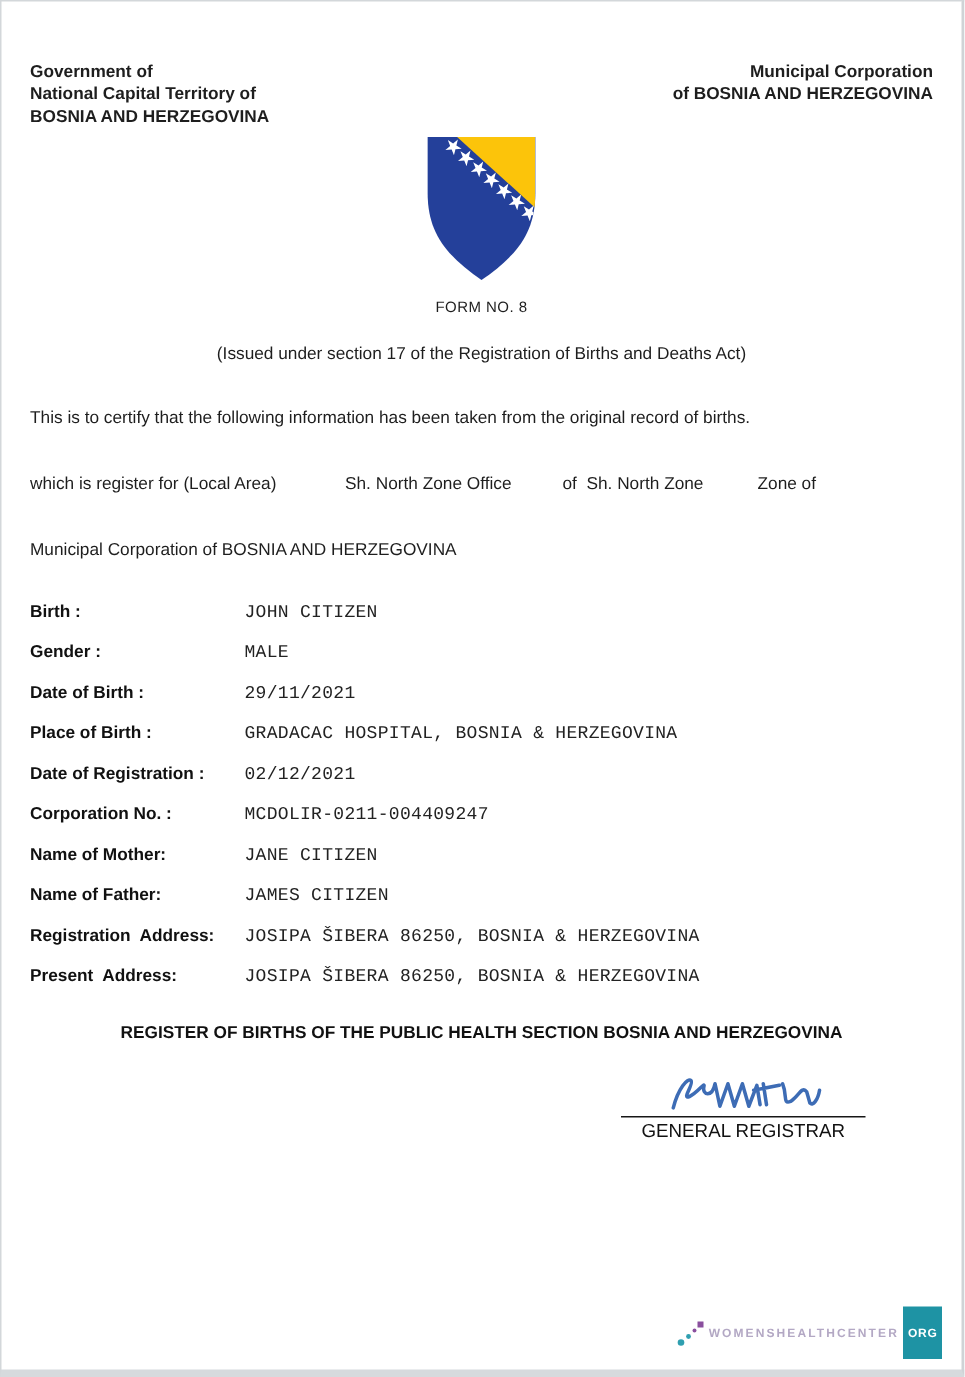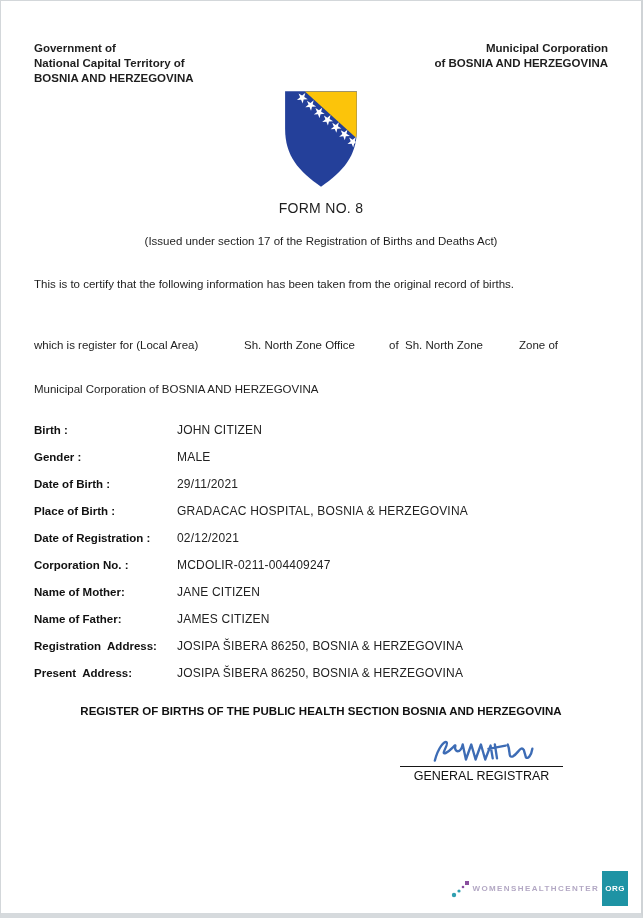--- a/index.html
+++ b/index.html
@@ -12,39 +12,39 @@
     --text:#1e1e1e;
   }
   *{margin:0;padding:0;box-sizing:border-box;}
   html,body{background:#fff;}
   .page{
     width:643px;height:918px;position:relative;background:#ffffff;
     border-left:1px solid #d3d7da;border-top:1px solid #d3d7da;border-right:2px solid #cfd3d6;
     border-bottom:5px solid #d6dadd;
     font-family:"Liberation Sans",sans-serif;color:var(--text);overflow:hidden;
   }
-  .content{padding:0 33px;}
+  .content{padding:0 19px;}
   .header{display:flex;justify-content:space-between;padding-top:40px;font-size:11.5px;font-weight:bold;line-height:1.3;}
   .header-right{text-align:right;}
   .emblem-wrap{text-align:center;margin-top:2px;line-height:0;}
-  .form-no{text-align:center;margin-top:10px;font-size:14px;letter-spacing:0.3px;}
+  .form-no{text-align:center;margin-top:10px;font-size:10px;letter-spacing:0.3px;}
   .title{text-align:center;margin-top:12px;font-size:26px;font-weight:bold;letter-spacing:0.5px;color:#111;}
   .subtitle{text-align:center;margin-top:19px;font-size:11.5px;}
   .certify{margin-top:31px;font-size:11.5px;}
-  .register-line{margin-top:49px;position:relative;height:14px;font-size:11.5px;white-space:pre;}
+  .register-line{margin-top:32px;position:relative;height:14px;font-size:11.5px;white-space:pre;}
   .register-line span{position:absolute;top:0;}
   .rl-1{left:0;}
   .rl-2{left:210px;}
   .rl-3{left:355px;}
   .rl-4{left:485px;}
   .municipal{margin-top:30px;font-size:11.5px;}
   .fields{margin-top:28px;}
   .field-row{display:flex;align-items:baseline;margin-bottom:13px;}
   .field-label{width:143px;flex:0 0 143px;font-size:11.5px;font-weight:bold;color:#111;white-space:pre;}
-  .field-value{font-family:Liberation Sans, sans-serif;font-size:12px;color:#222;letter-spacing:0.2px;white-space:pre;}
+  .field-value{font-family:Liberation Mono, monospace;font-size:12px;color:#222;letter-spacing:0.2px;white-space:pre;}
   .statement{margin-top:25px;text-align:center;font-size:11.5px;font-weight:bold;color:#111;}
   .sig-block{width:163px;margin:20px 45px 0 auto;text-align:center;}
   .sig-svg{display:block;margin:0 auto -1px auto;}
   .sig-line{border-top:1.5px solid #161616;}
   .registrar{font-size:12.5px;padding-top:2px;color:#111;}
   .watermark{position:absolute;right:13px;bottom:7px;display:flex;align-items:center;}
   .brand{font-size:8px;letter-spacing:1.4px;color:var(--brand-color);font-weight:bold;}
   .org-badge{background:var(--org-bg);color:#fff;font-size:8px;font-weight:bold;padding:13px 3px;margin-left:3px;letter-spacing:0.5px;}
   .shield-blue{fill:var(--shield-blue);}
   .shield-yellow{fill:var(--shield-yellow);}

